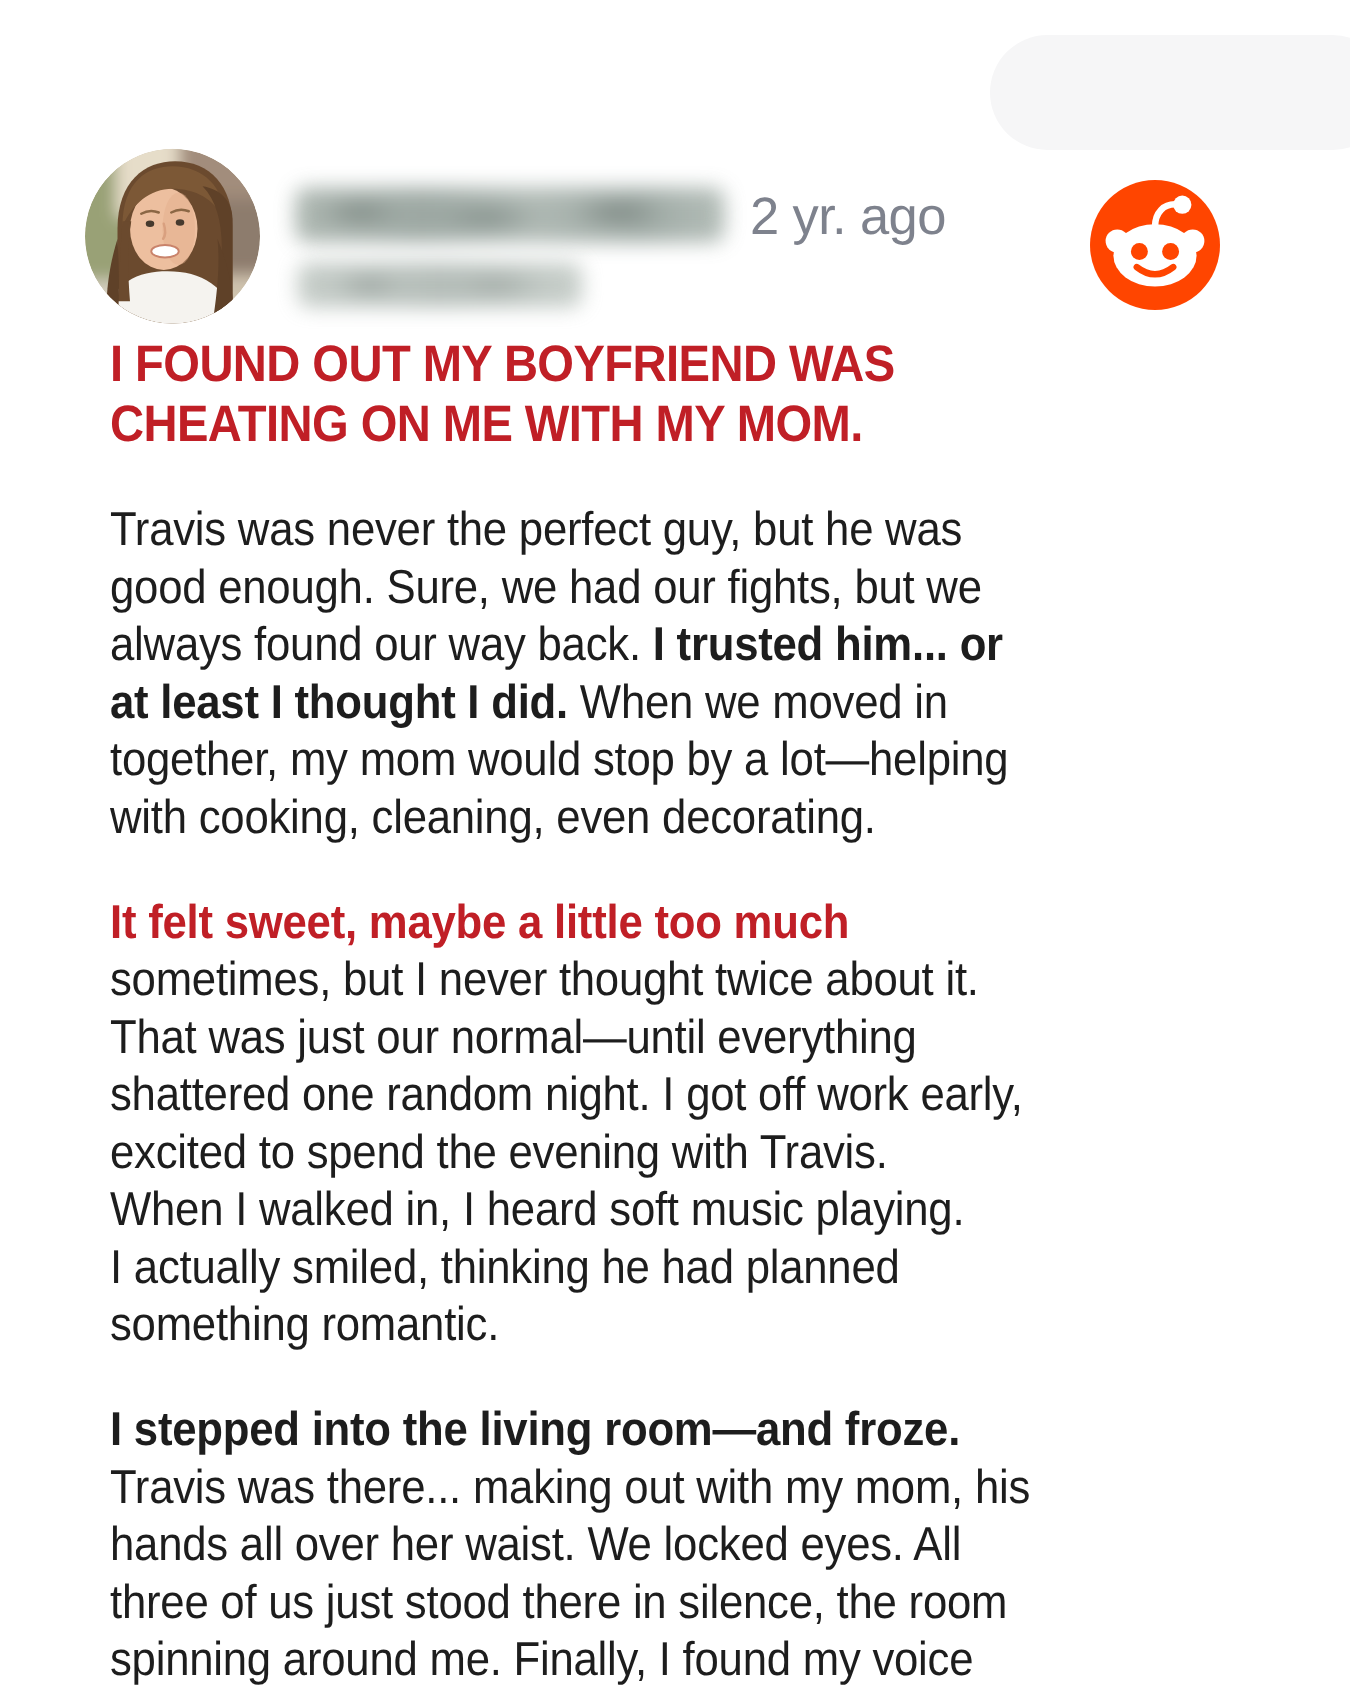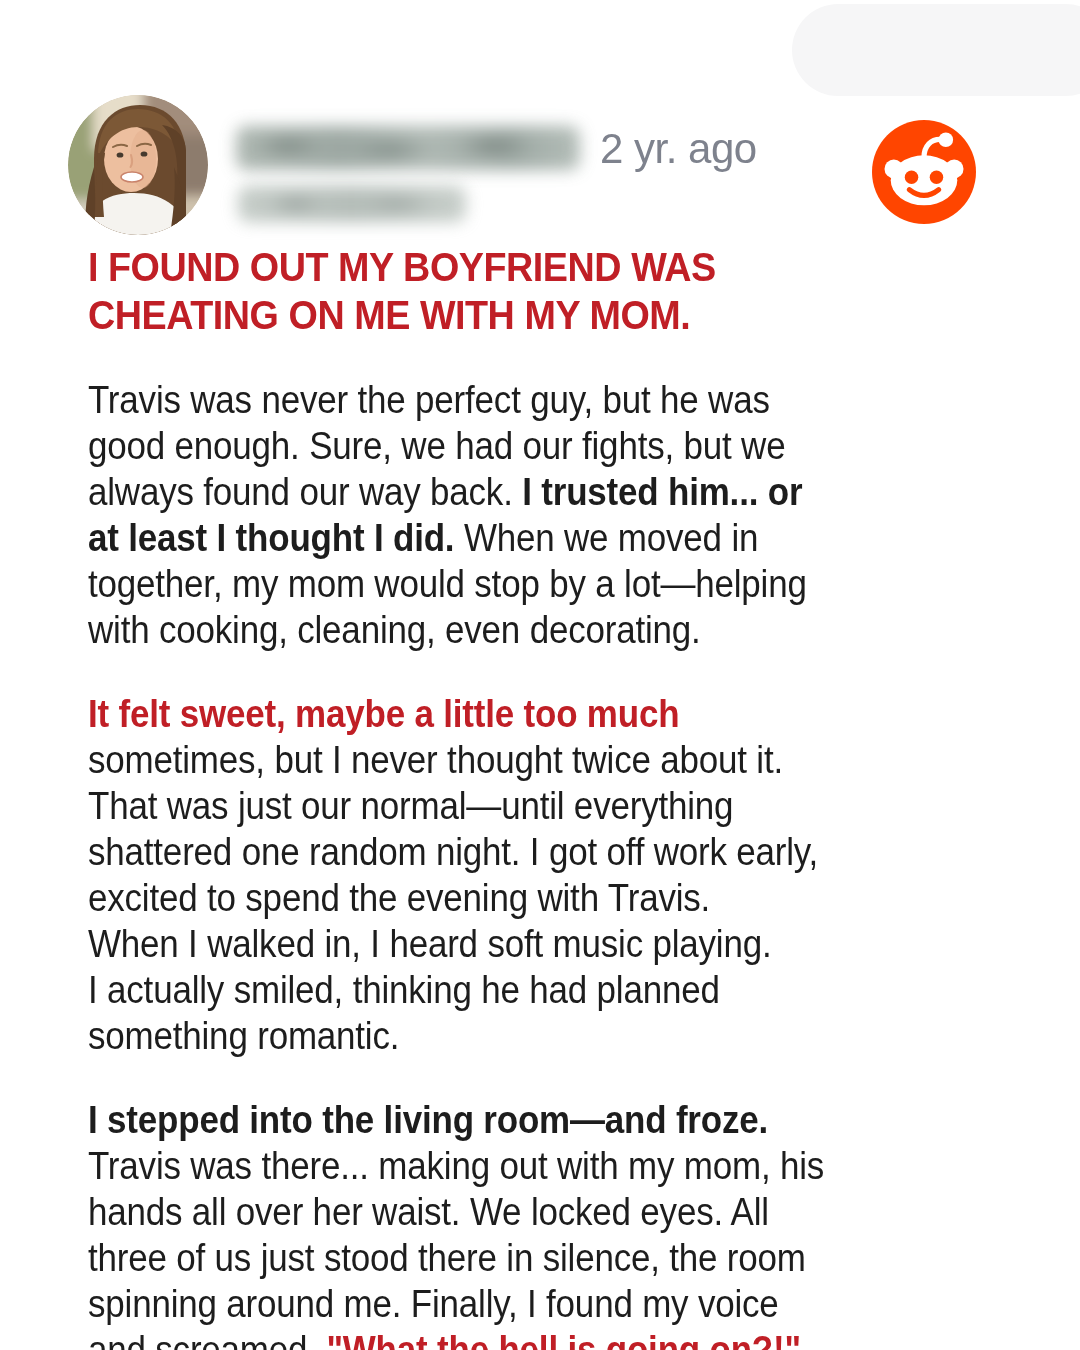--- a/index.html
+++ b/index.html
@@ -1,21 +1,21 @@
 <!DOCTYPE html>
 <html style="--red: #c01f26; --text: #1d1d1d; --muted: #7e828d; --orange: #FF4500;"><head>
 <meta charset="utf-8">
 <style>
   html, body { margin: 0; padding: 0; }
   body {
     width: 1080px; height: 1350px; overflow: hidden;
     background: #ffffff;
     font-family: "Liberation Sans", sans-serif;
   }
-  .page { position: relative; width: 1080px; height: 1059px; background: #fff; }
+  .page { position: relative; width: 1080px; height: 1059px; background: #fff; margin-top: 24px; }
 
   
   .corner-hint {
     position: absolute; left: 792px; top: 4px; width: 320px; height: 92px;
     background: #f6f6f7; border-radius: 46px;
   }
 
   
   .avatar {
     position: absolute; left: 68px; top: 95px; width: 140px; height: 140px;

